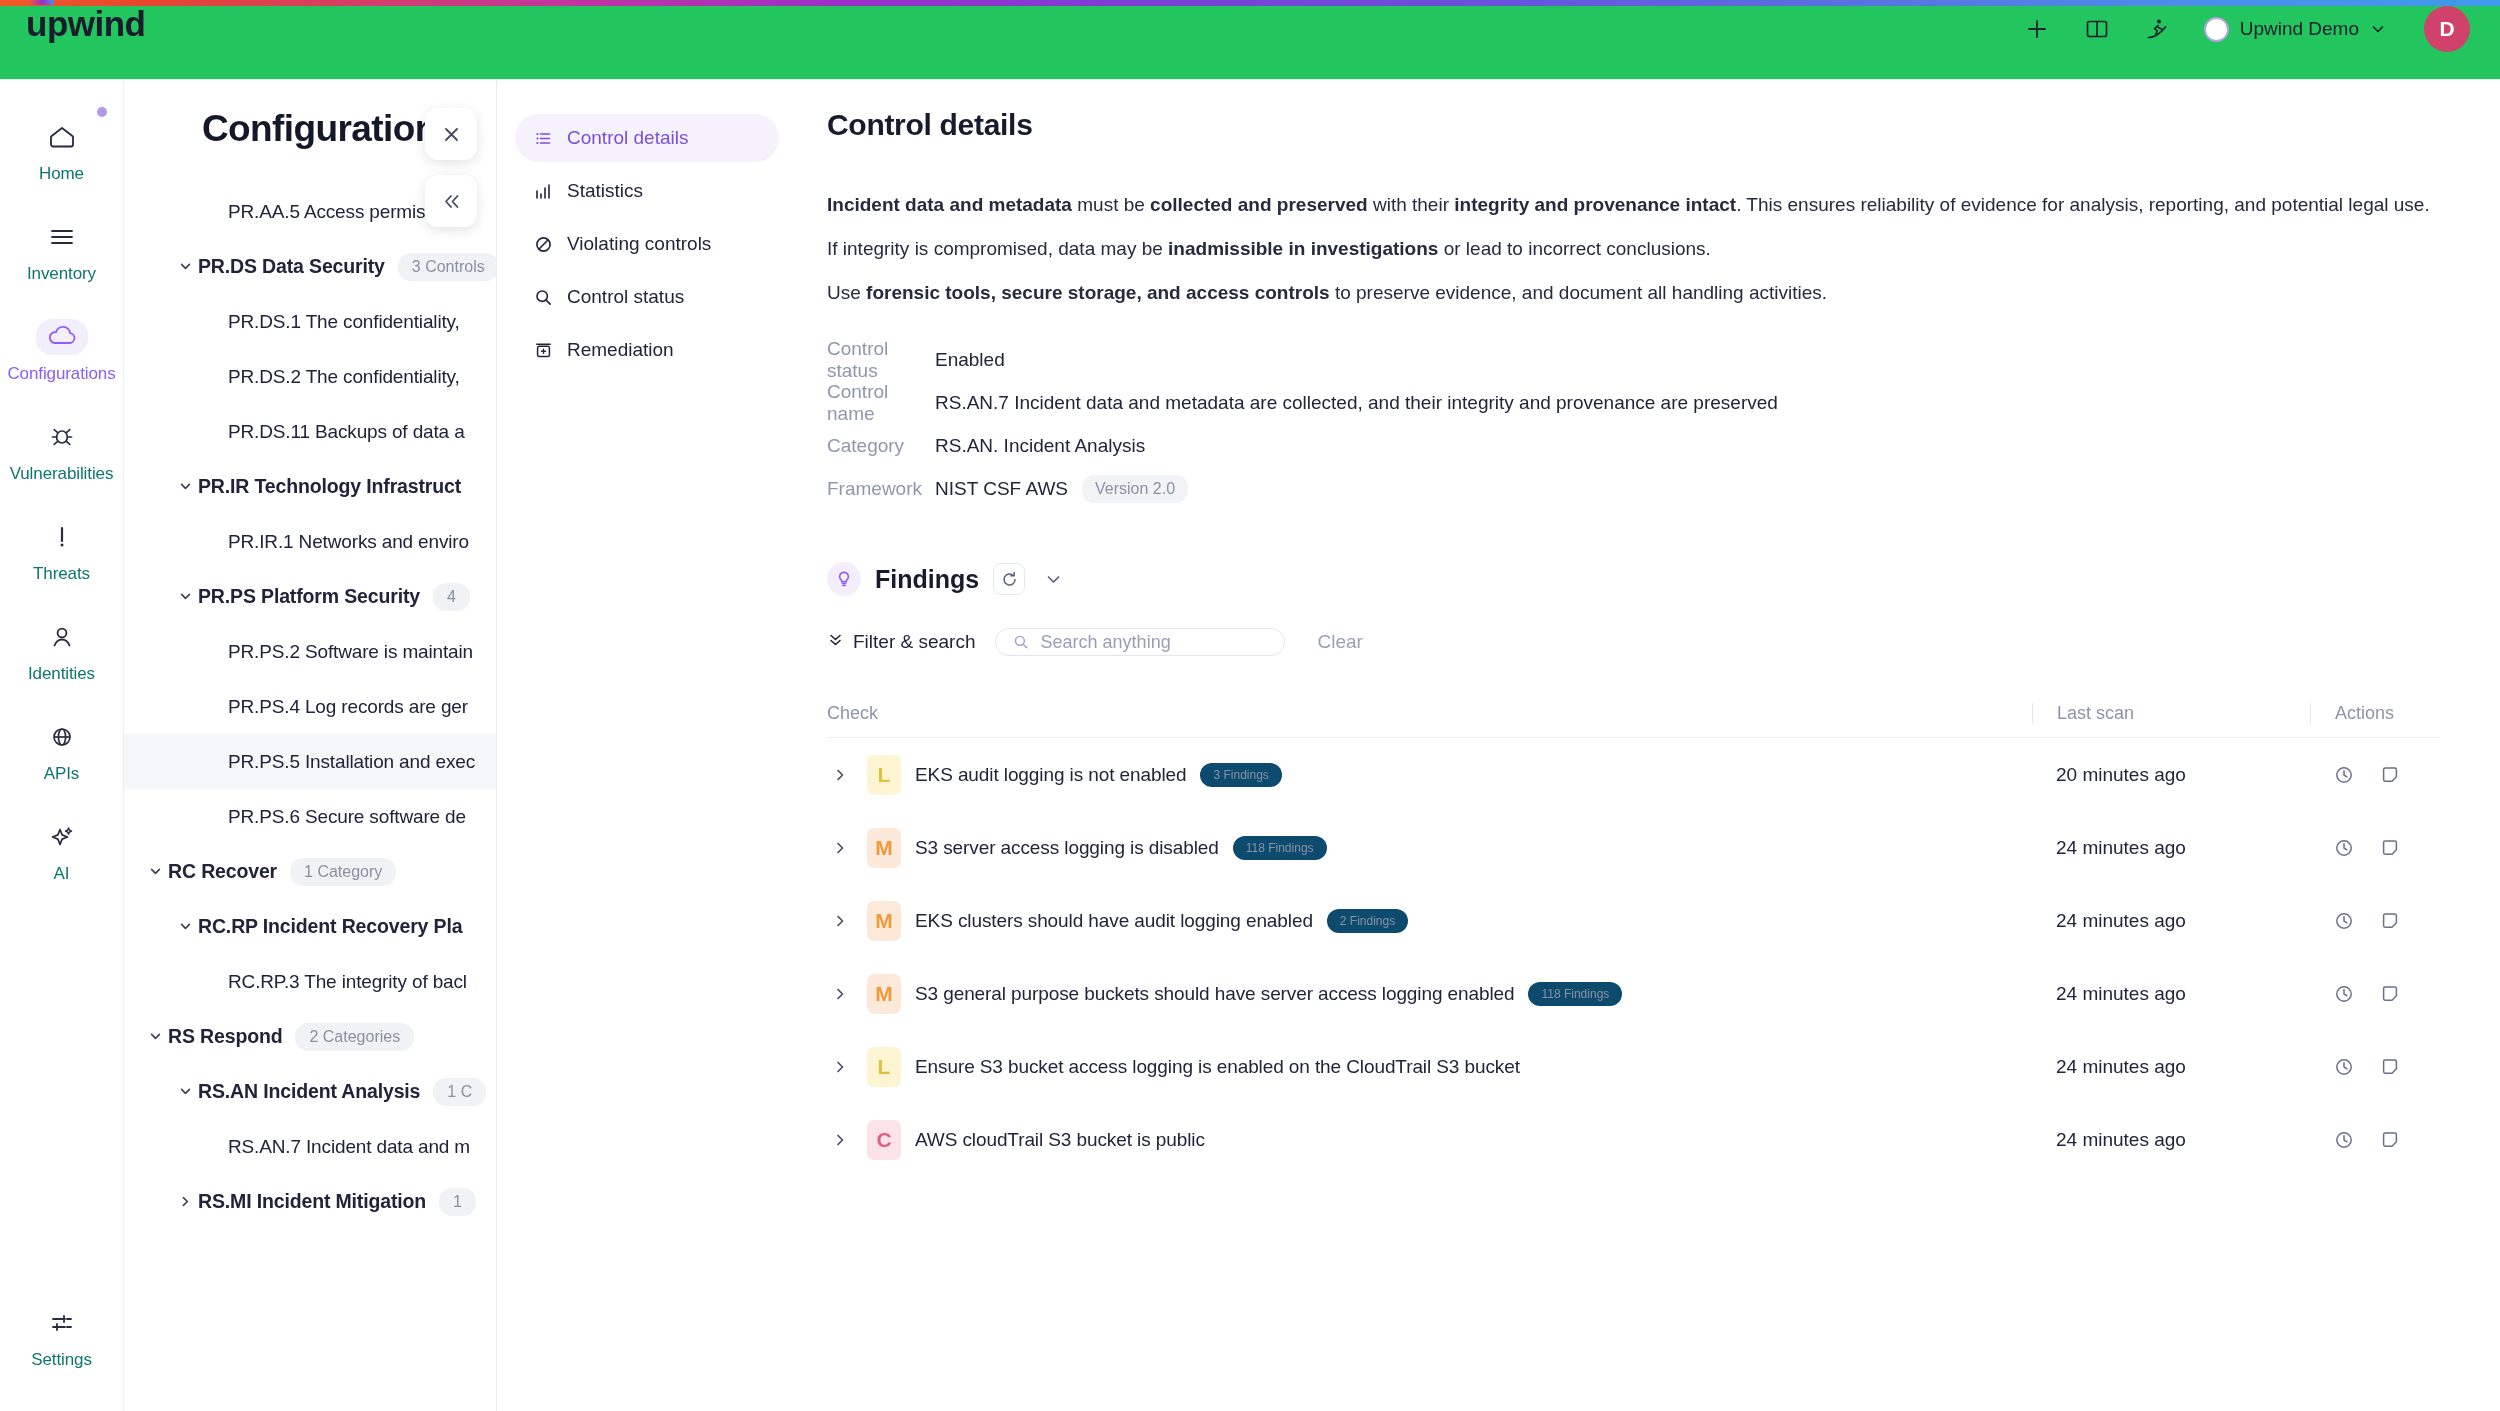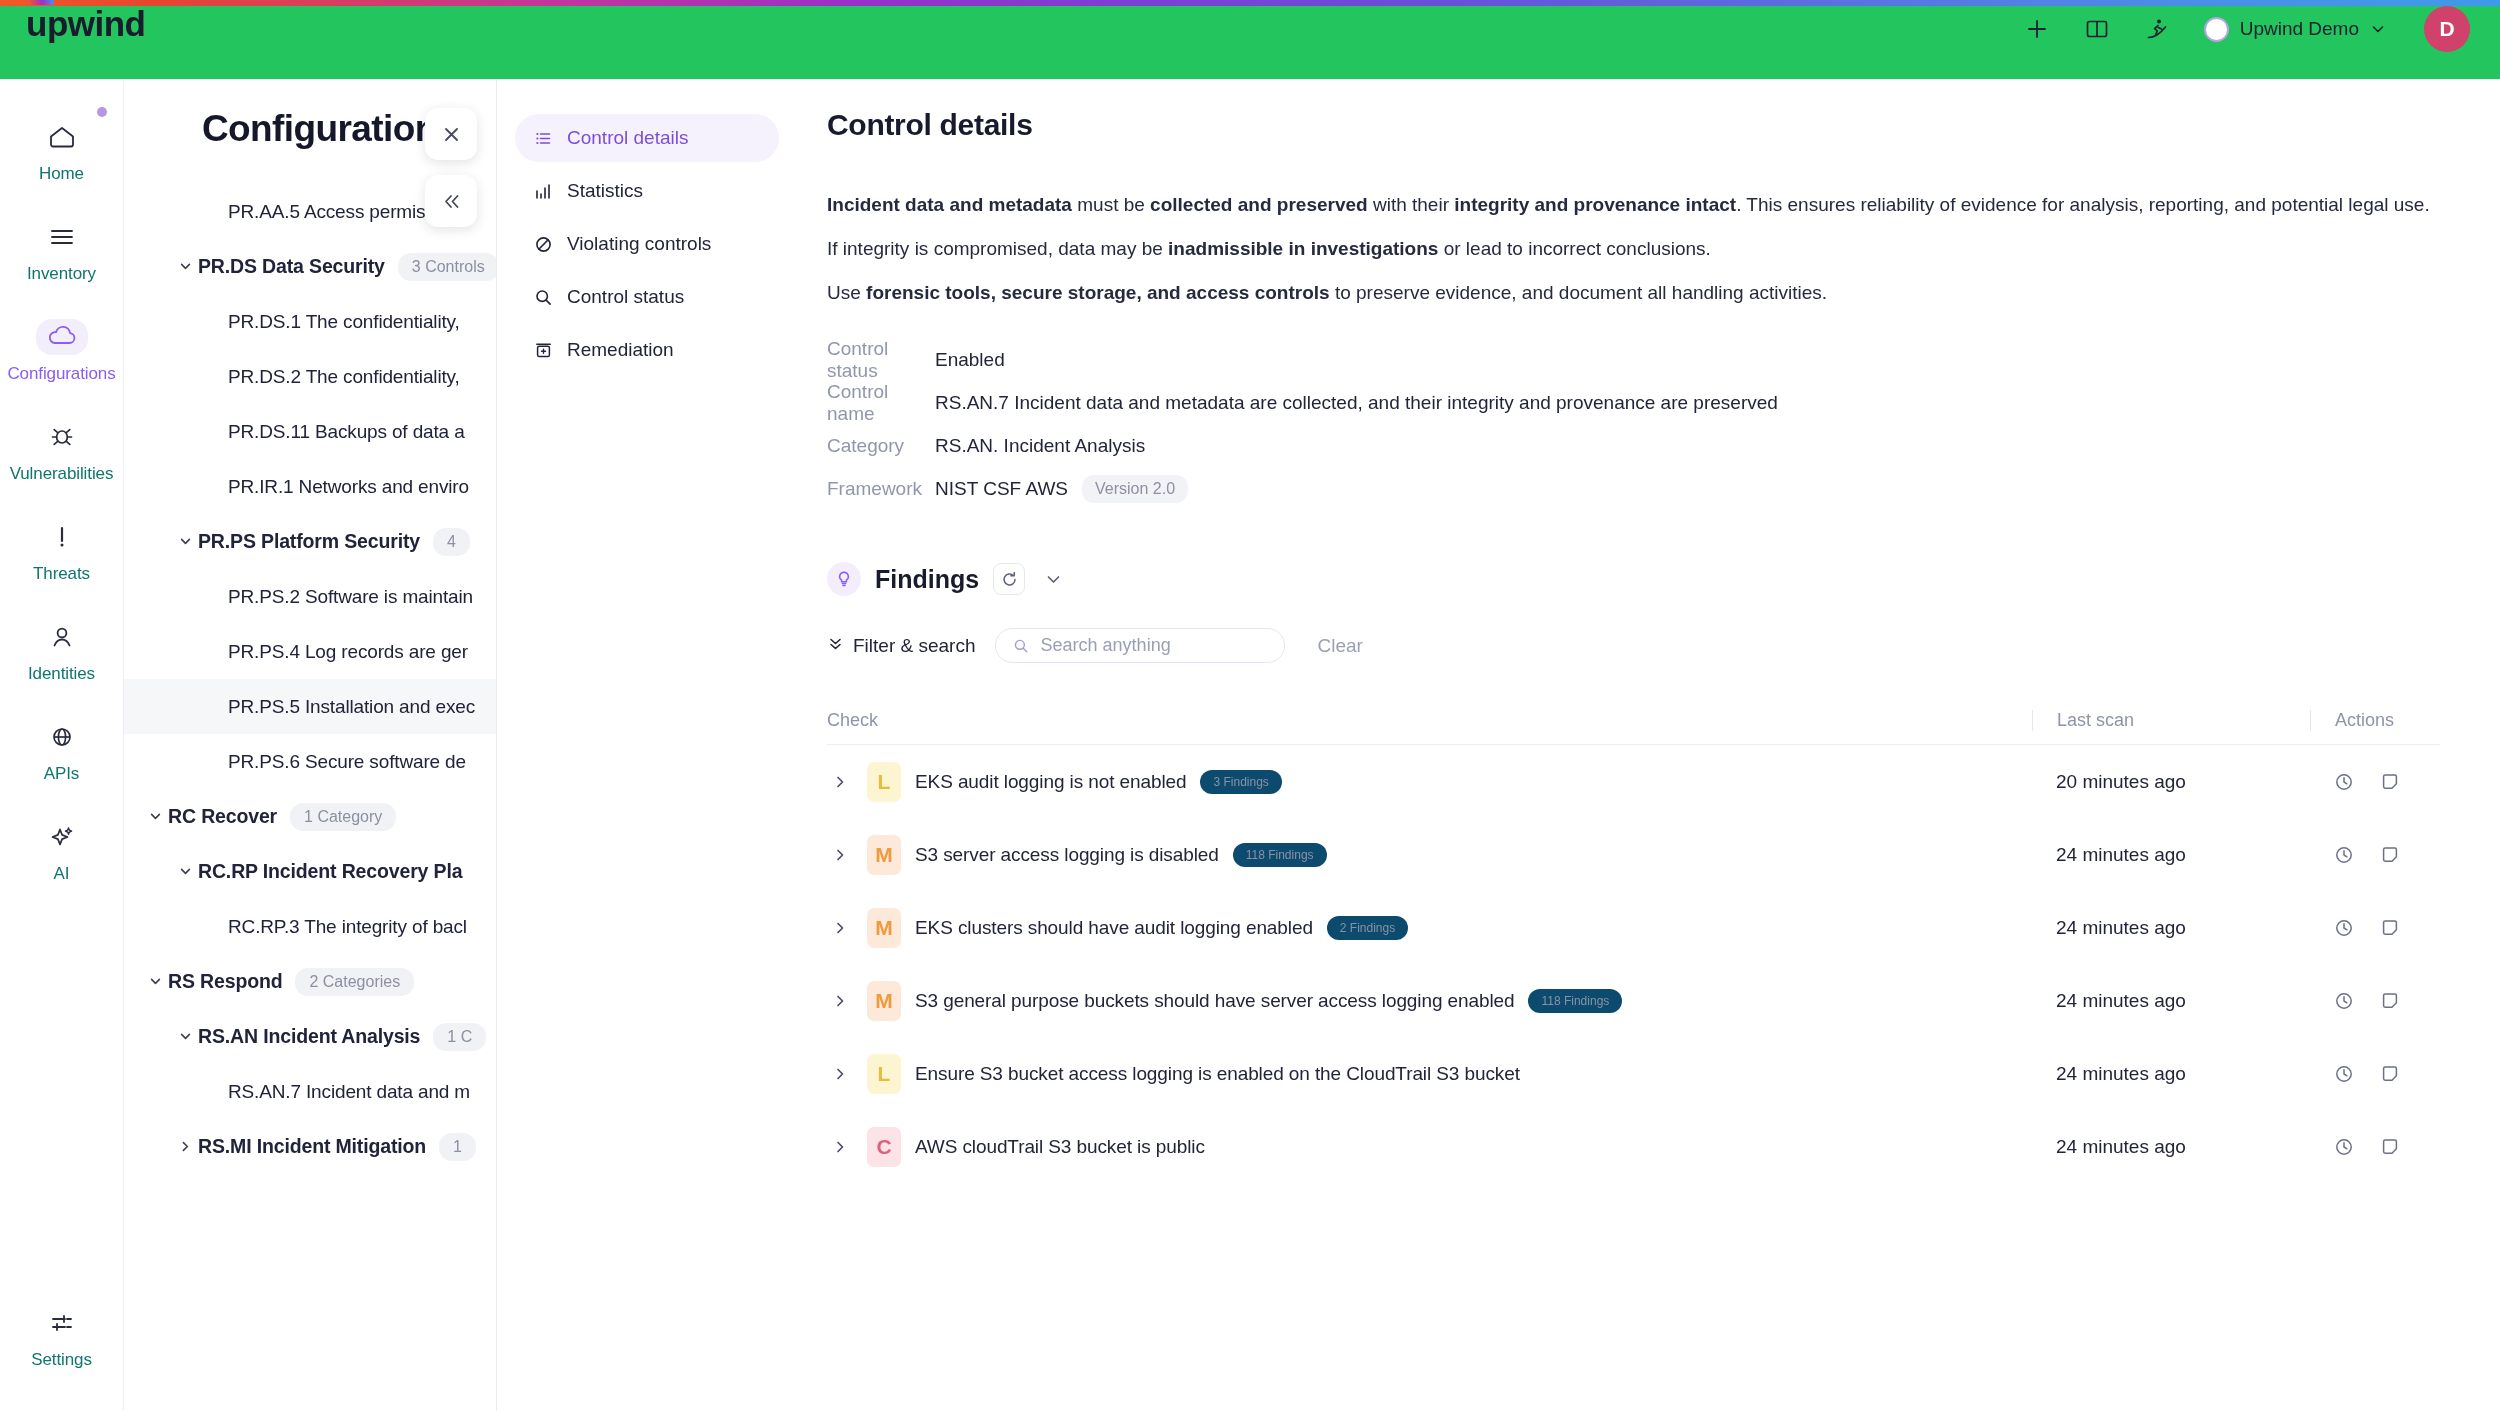--- a/index.html
+++ b/index.html
@@ -178,21 +178,21 @@
     color: #5b6178; cursor: pointer; background: #fff;
   }
   .caret-btn { color: #5b6178; cursor: pointer; padding: 0 5px; display: flex; }
 
   .filterbar { display: flex; align-items: center; gap: 16px; margin-top: 32px; }
   .filter-link {
     display: flex; align-items: flex-start; gap: 9px; font-size: 19px;
     color: #22253a; cursor: pointer;
   }
   .search-box {
-    display: flex; align-items: center; gap: 11px; width: 290px; height: 35px;
+    display: flex; align-items: center; gap: 11px; width: 290px; height: 28px;
     border: 1px solid #e7e3f2; border-radius: 22px; padding: 0 17px;
     background: #fff; margin-left: 4px;
   }
   .search-box input {
     border: none; outline: none; font-size: 18px; color: #22253a;
     font-family: "Liberation Sans", sans-serif; width: 100%; background: transparent;
   }
   .search-box input::placeholder { color: #9aa0b3; }
   .clear-link { font-size: 19px; color: #9aa0b3; cursor: pointer; margin-left: 16px; }
 
@@ -392,20 +392,28 @@
         </span>
         <span class="tree-label">PR.DS.2 The confidentiality,</span>
       </div>
       <div class="tree-row ind-2">
         <span class="chev empty">
           <svg width="15" height="15" viewBox="0 0 15 15">
             <path d="M3.6 5.4L7.5 9.4l3.9-4" stroke="#3b4050" stroke-width="1.6" fill="none" stroke-linecap="round" stroke-linejoin="round"></path>
           </svg>
         </span>
         <span class="tree-label">PR.DS.11 Backups of data a</span>
+      </div>
+      <div class="tree-row ind-1">
+        <span class="chev">
+          <svg width="15" height="15" viewBox="0 0 15 15">
+            <path d="M3.6 5.4L7.5 9.4l3.9-4" stroke="#3b4050" stroke-width="1.6" fill="none" stroke-linecap="round" stroke-linejoin="round"></path>
+          </svg>
+        </span>
+        <span class="tree-label group">PR.IR Technology Infrastruct</span>
       </div>
       <div class="tree-row ind-2">
         <span class="chev empty">
           <svg width="15" height="15" viewBox="0 0 15 15">
             <path d="M3.6 5.4L7.5 9.4l3.9-4" stroke="#3b4050" stroke-width="1.6" fill="none" stroke-linecap="round" stroke-linejoin="round"></path>
           </svg>
         </span>
         <span class="tree-label">PR.IR.1 Networks and enviro</span>
       </div>
       <div class="tree-row ind-1">

